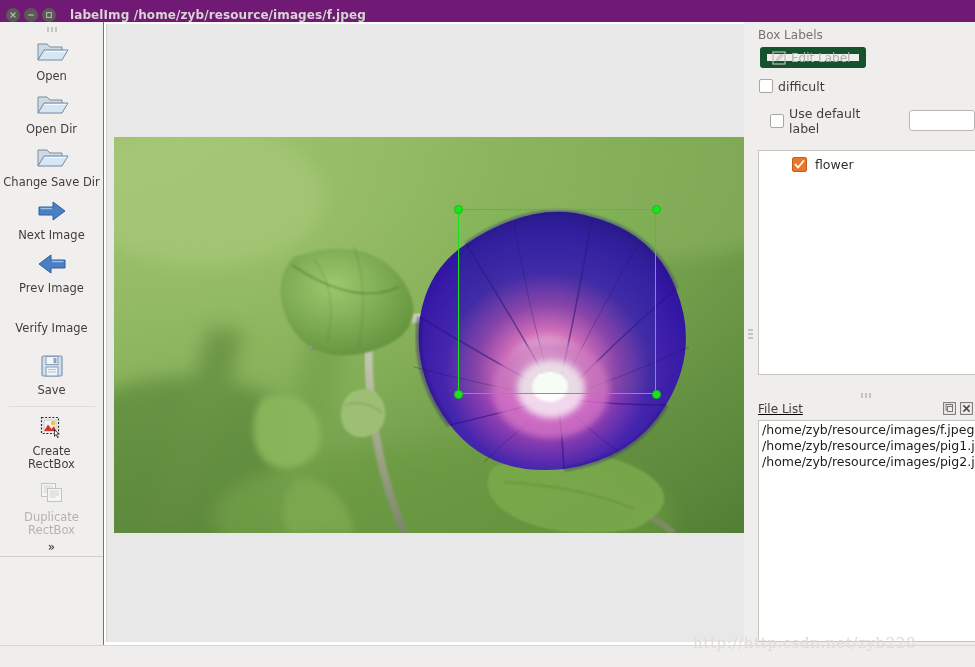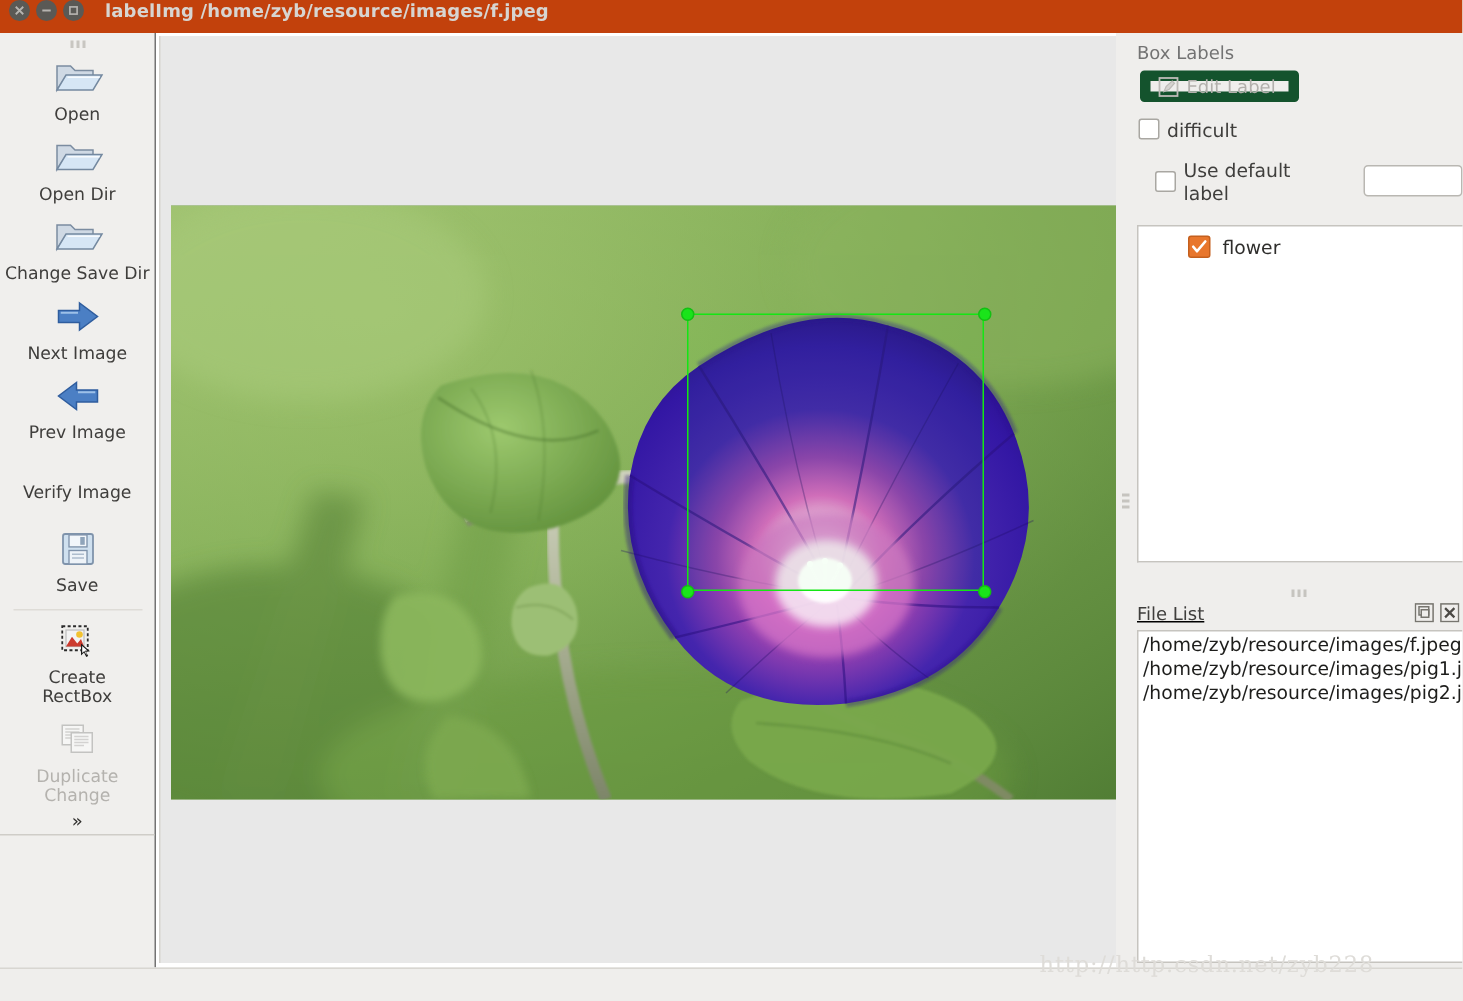--- a/index.html
+++ b/index.html
@@ -7,22 +7,22 @@
     width: 975px; height: 667px;
     font-family: "DejaVu Sans", "Liberation Sans", sans-serif;
     background: #efeeec;
     overflow: hidden;
   }
   #app { position: relative; width: 975px; height: 667px; }
 
   
   .titlebar {
     position: absolute; left: 0; top: 0; width: 975px; height: 22px;
-    background: #c2410c;
-    display: flex; align-items: flex-start;
+    background: #701a75;
+    display: flex; align-items: flex-end;
   }
   .wctrls { display: flex; align-items: center; gap: 4px; padding-left: 6px; }
   .wbtn {
     width: 14px; height: 14px; border-radius: 50%;
     background: #5a5955; position: relative;
     display: flex; align-items: center; justify-content: center;
   }
   .wbtn svg { display: block; }
   .wtitle {
     color: #d7d5d1; font-size: 12px; font-weight: bold;
@@ -302,21 +302,21 @@
     <div class="tb-item disabled">
       <div class="tb-icon">
         <svg width="26" height="24" viewBox="0 0 26 24">
           <rect x="2.5" y="2.5" width="14" height="13" fill="#ffffff" stroke="#8e8e8e" stroke-width="1"></rect>
           <path d="M4.5 5 L14 5 M4.5 7 L14 7 M4.5 9 L14 9 M4.5 11 L11 11" stroke="#b0b0b0" stroke-width="1"></path>
           <rect x="8.5" y="7.5" width="14" height="13" fill="#ffffff" stroke="#8e8e8e" stroke-width="1"></rect>
           <path d="M10.5 10 L20 10 M10.5 12 L20 12 M10.5 14 L20 14 M10.5 16 L17 16" stroke="#b0b0b0" stroke-width="1"></path>
         </svg>
       </div>
       <div class="tb-label">Duplicate
-Change</div>
+RectBox</div>
     </div>
 
     <div class="tb-more">»</div>
     <div class="tb-bottomline"></div>
   </div>
 
   <div class="canvas-wrap">
     <div class="canvas-inner">
 
       <div class="photo">

